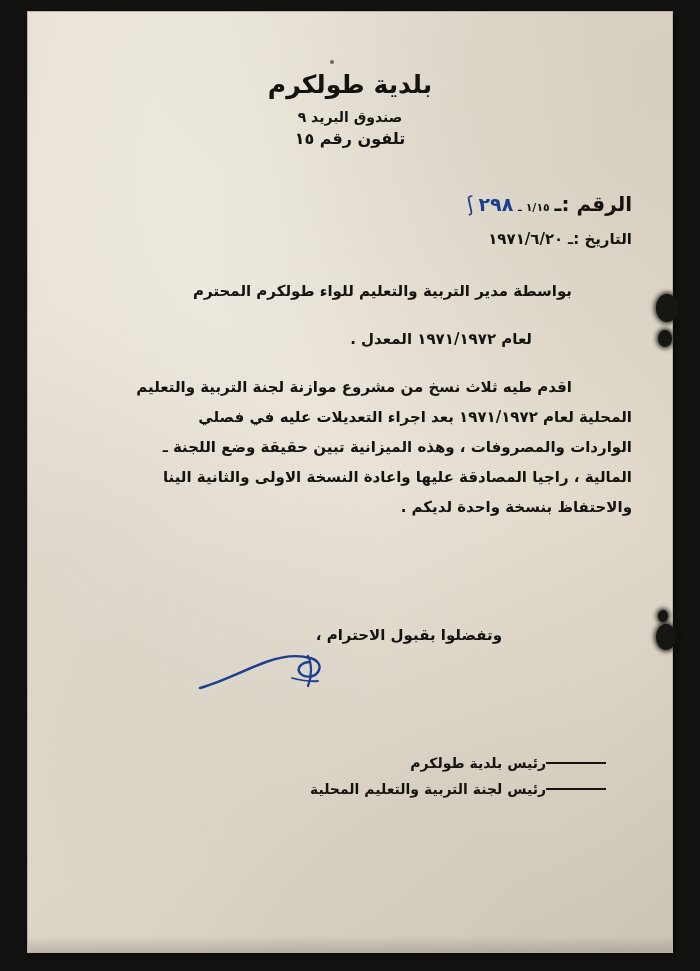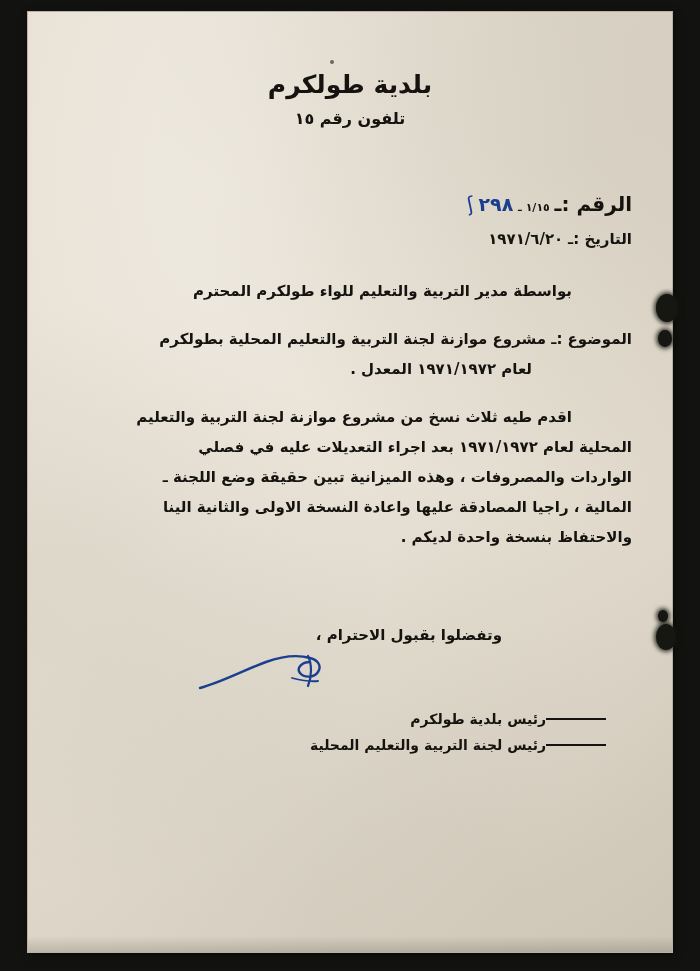--- a/index.html
+++ b/index.html
@@ -147,21 +147,21 @@
     position: absolute;
     top: 636px;
     right: 300px;
     width: 180px;
     height: 60px;
     pointer-events: none;
   }
 
   #sign-block {
     position: absolute;
-    top: 694px;
+    top: 738px;
     right: 60px;
     text-align: right;
   }
   #sign-block .ln {
     font-size: 14px;
     letter-spacing: 1.6px;
     line-height: 26px;
   }
   .dotline {
     display: inline-block;
@@ -213,20 +213,21 @@
 </style>
 </head>
 <body>
 
 <div id="scan">
 
   <div id="paper">
 
     <div id="header">
       <div class="ink" id="org-name">بلدية طولكرم</div>
+      <div class="ink" id="po-box">صندوق البريد ٩</div>
       <div class="ink" id="phone">تلفون رقم ١٥</div>
     </div>
 
     <div class="speck" style="right:338px; top:48px; width:4px; height:4px;"></div>
 
     <div id="ref-row">
       <div class="line">
         <span class="ink" style="font-size:20px;">الرقم :ـ</span>
         <span class="ink" style="font-size:11px; letter-spacing:2px;">١/١٥ ـ</span>
         <span class="handwrite">٢٩٨</span>
@@ -238,21 +239,20 @@
       </div>
     </div>
 
     <div id="body-text">
 
       <div class="para">
         <div class="ink ln indent-2">بواسطة مدير التربية والتعليم للواء طولكرم المحترم</div>
       </div>
 
       <div class="para gap-top">
-        <div class="ink ln">الموضوع :ـ مشروع موازنة لجنة التربية والتعليم المحلية بطولكرم</div>
         <div class="ink ln indent-3">لعام ١٩٧١/١٩٧٢ المعدل .</div>
       </div>
 
       <div class="para gap-top">
         <div class="ink ln indent-2">اقدم طيه ثلاث نسخ من مشروع موازنة لجنة التربية والتعليم</div>
         <div class="ink ln">المحلية لعام ١٩٧١/١٩٧٢ بعد اجراء التعديلات عليه في فصلي</div>
         <div class="ink ln">الواردات والمصروفات ، وهذه الميزانية تبين حقيقة وضع اللجنة ـ</div>
         <div class="ink ln">المالية ، راجيا المصادقة عليها واعادة النسخة الاولى والثانية الينا</div>
         <div class="ink ln">والاحتفاظ بنسخة واحدة لديكم .</div>
       </div>

